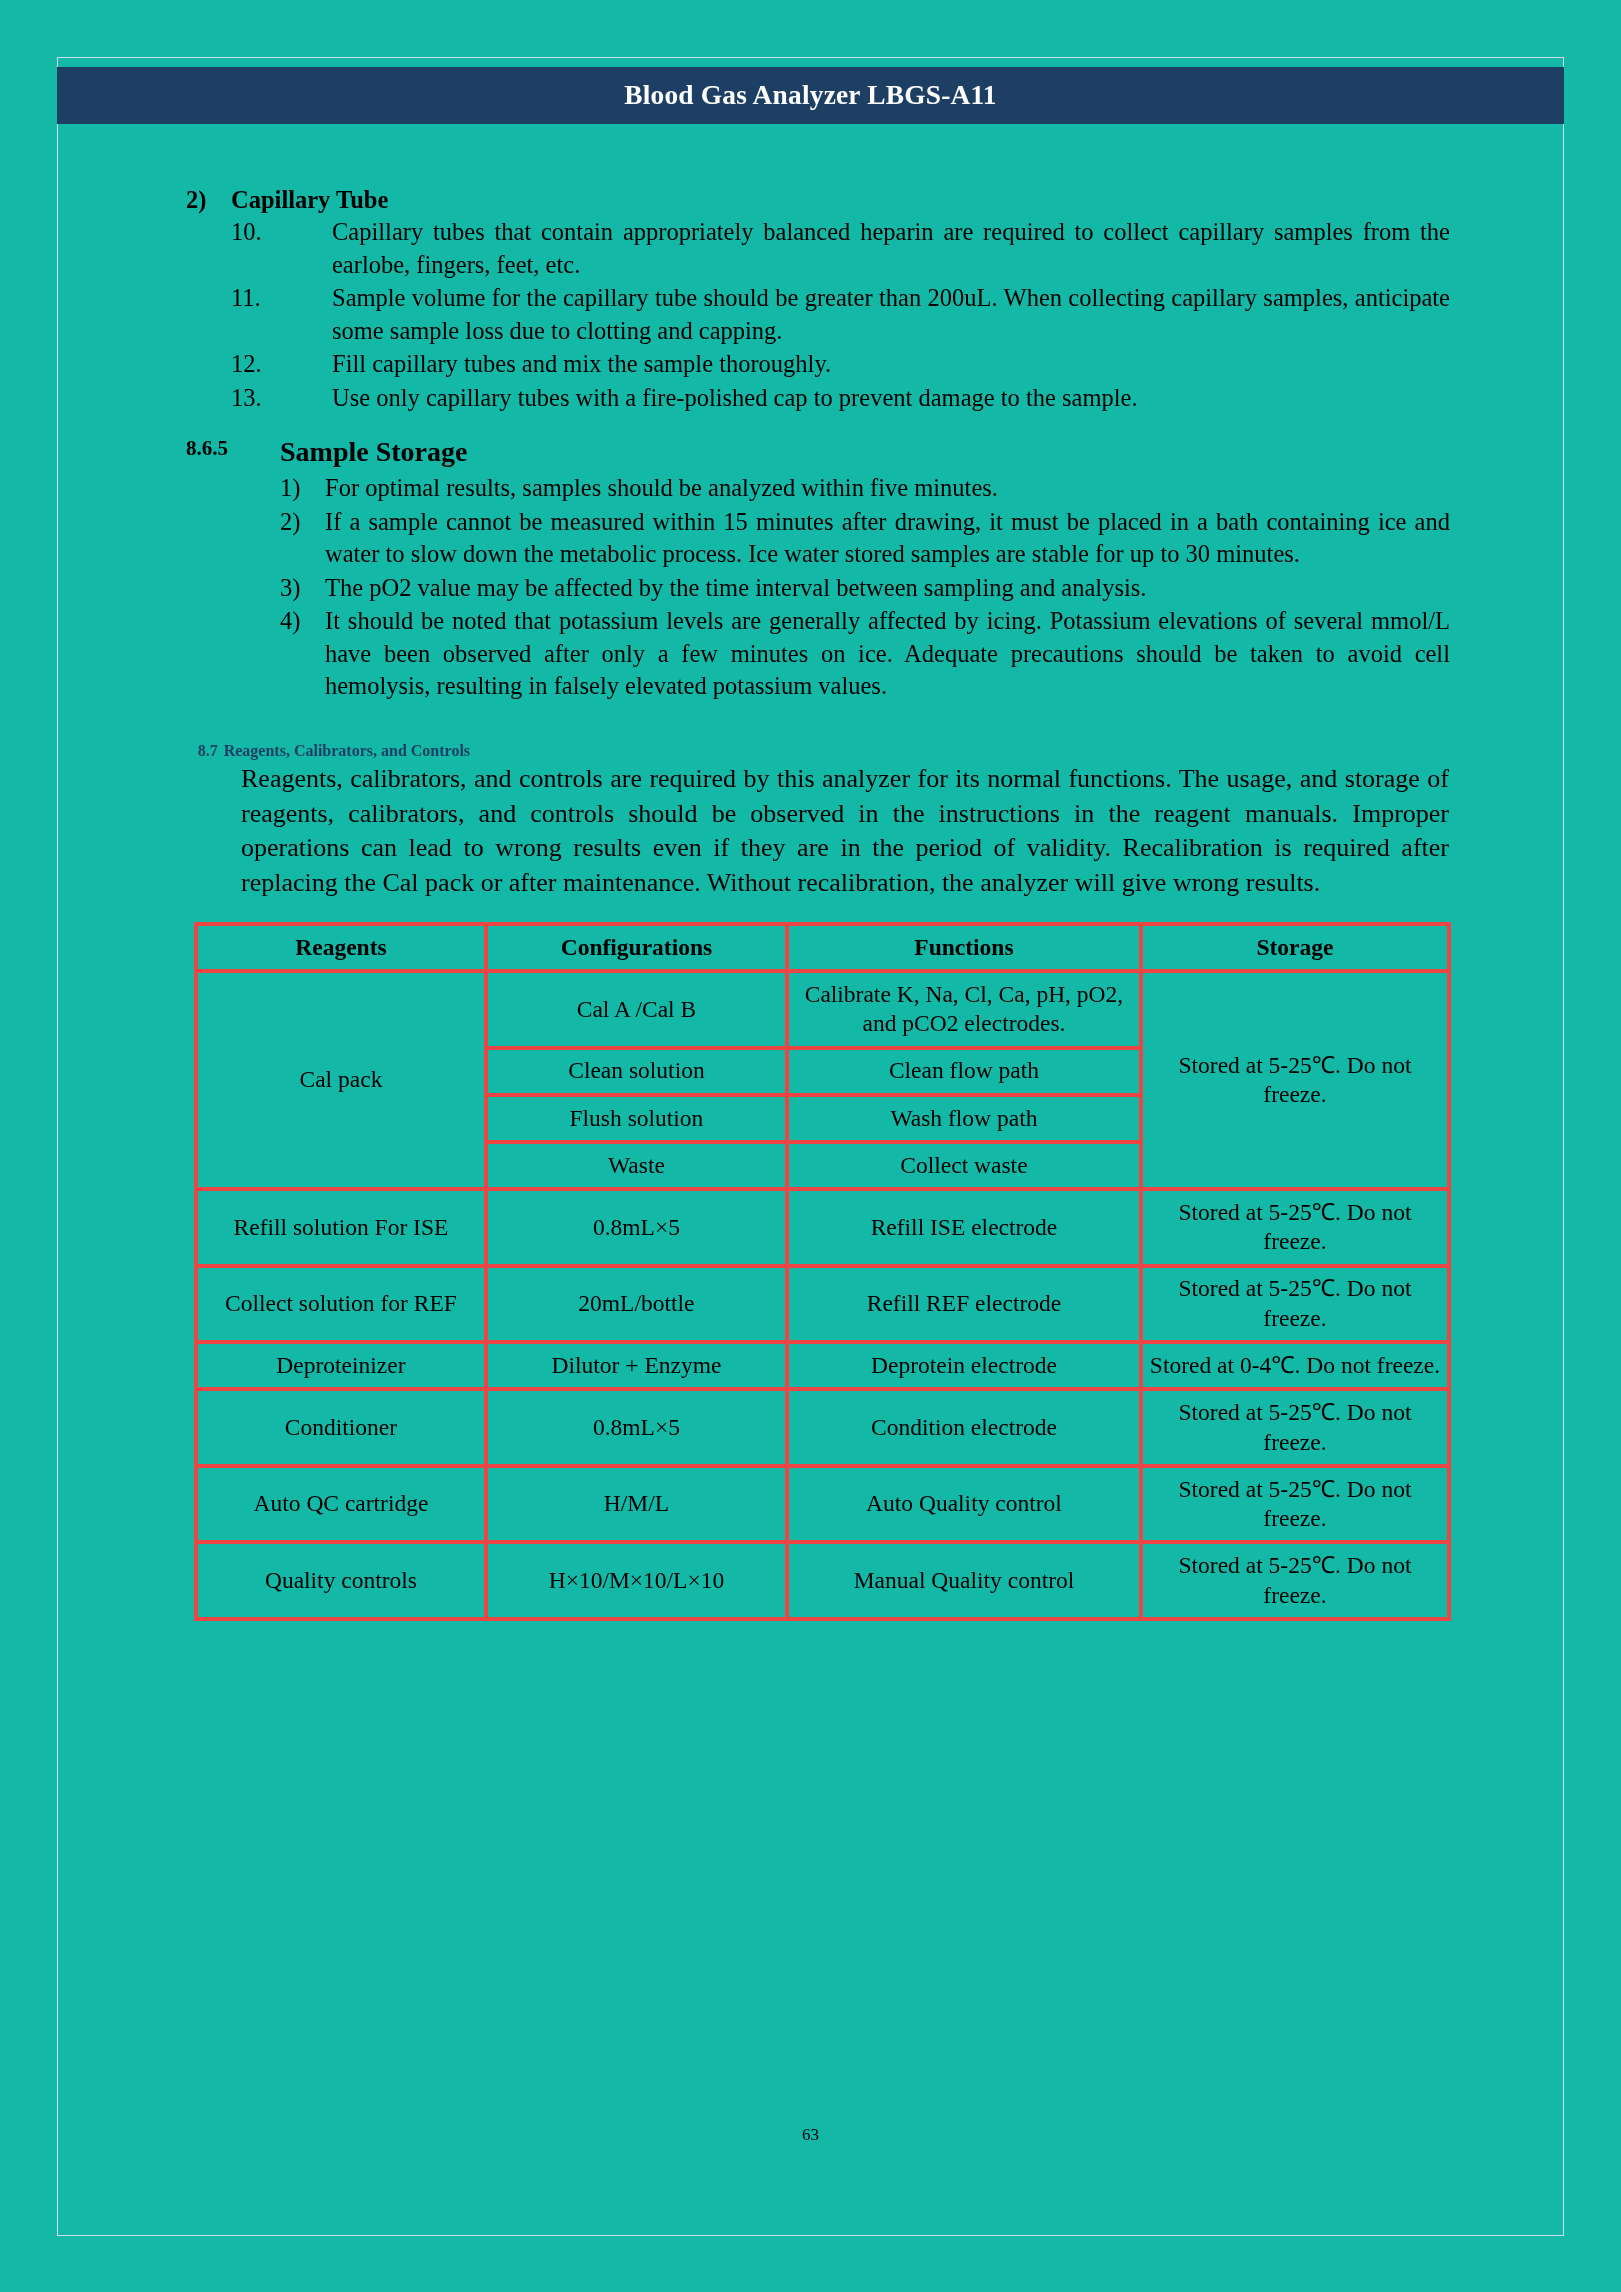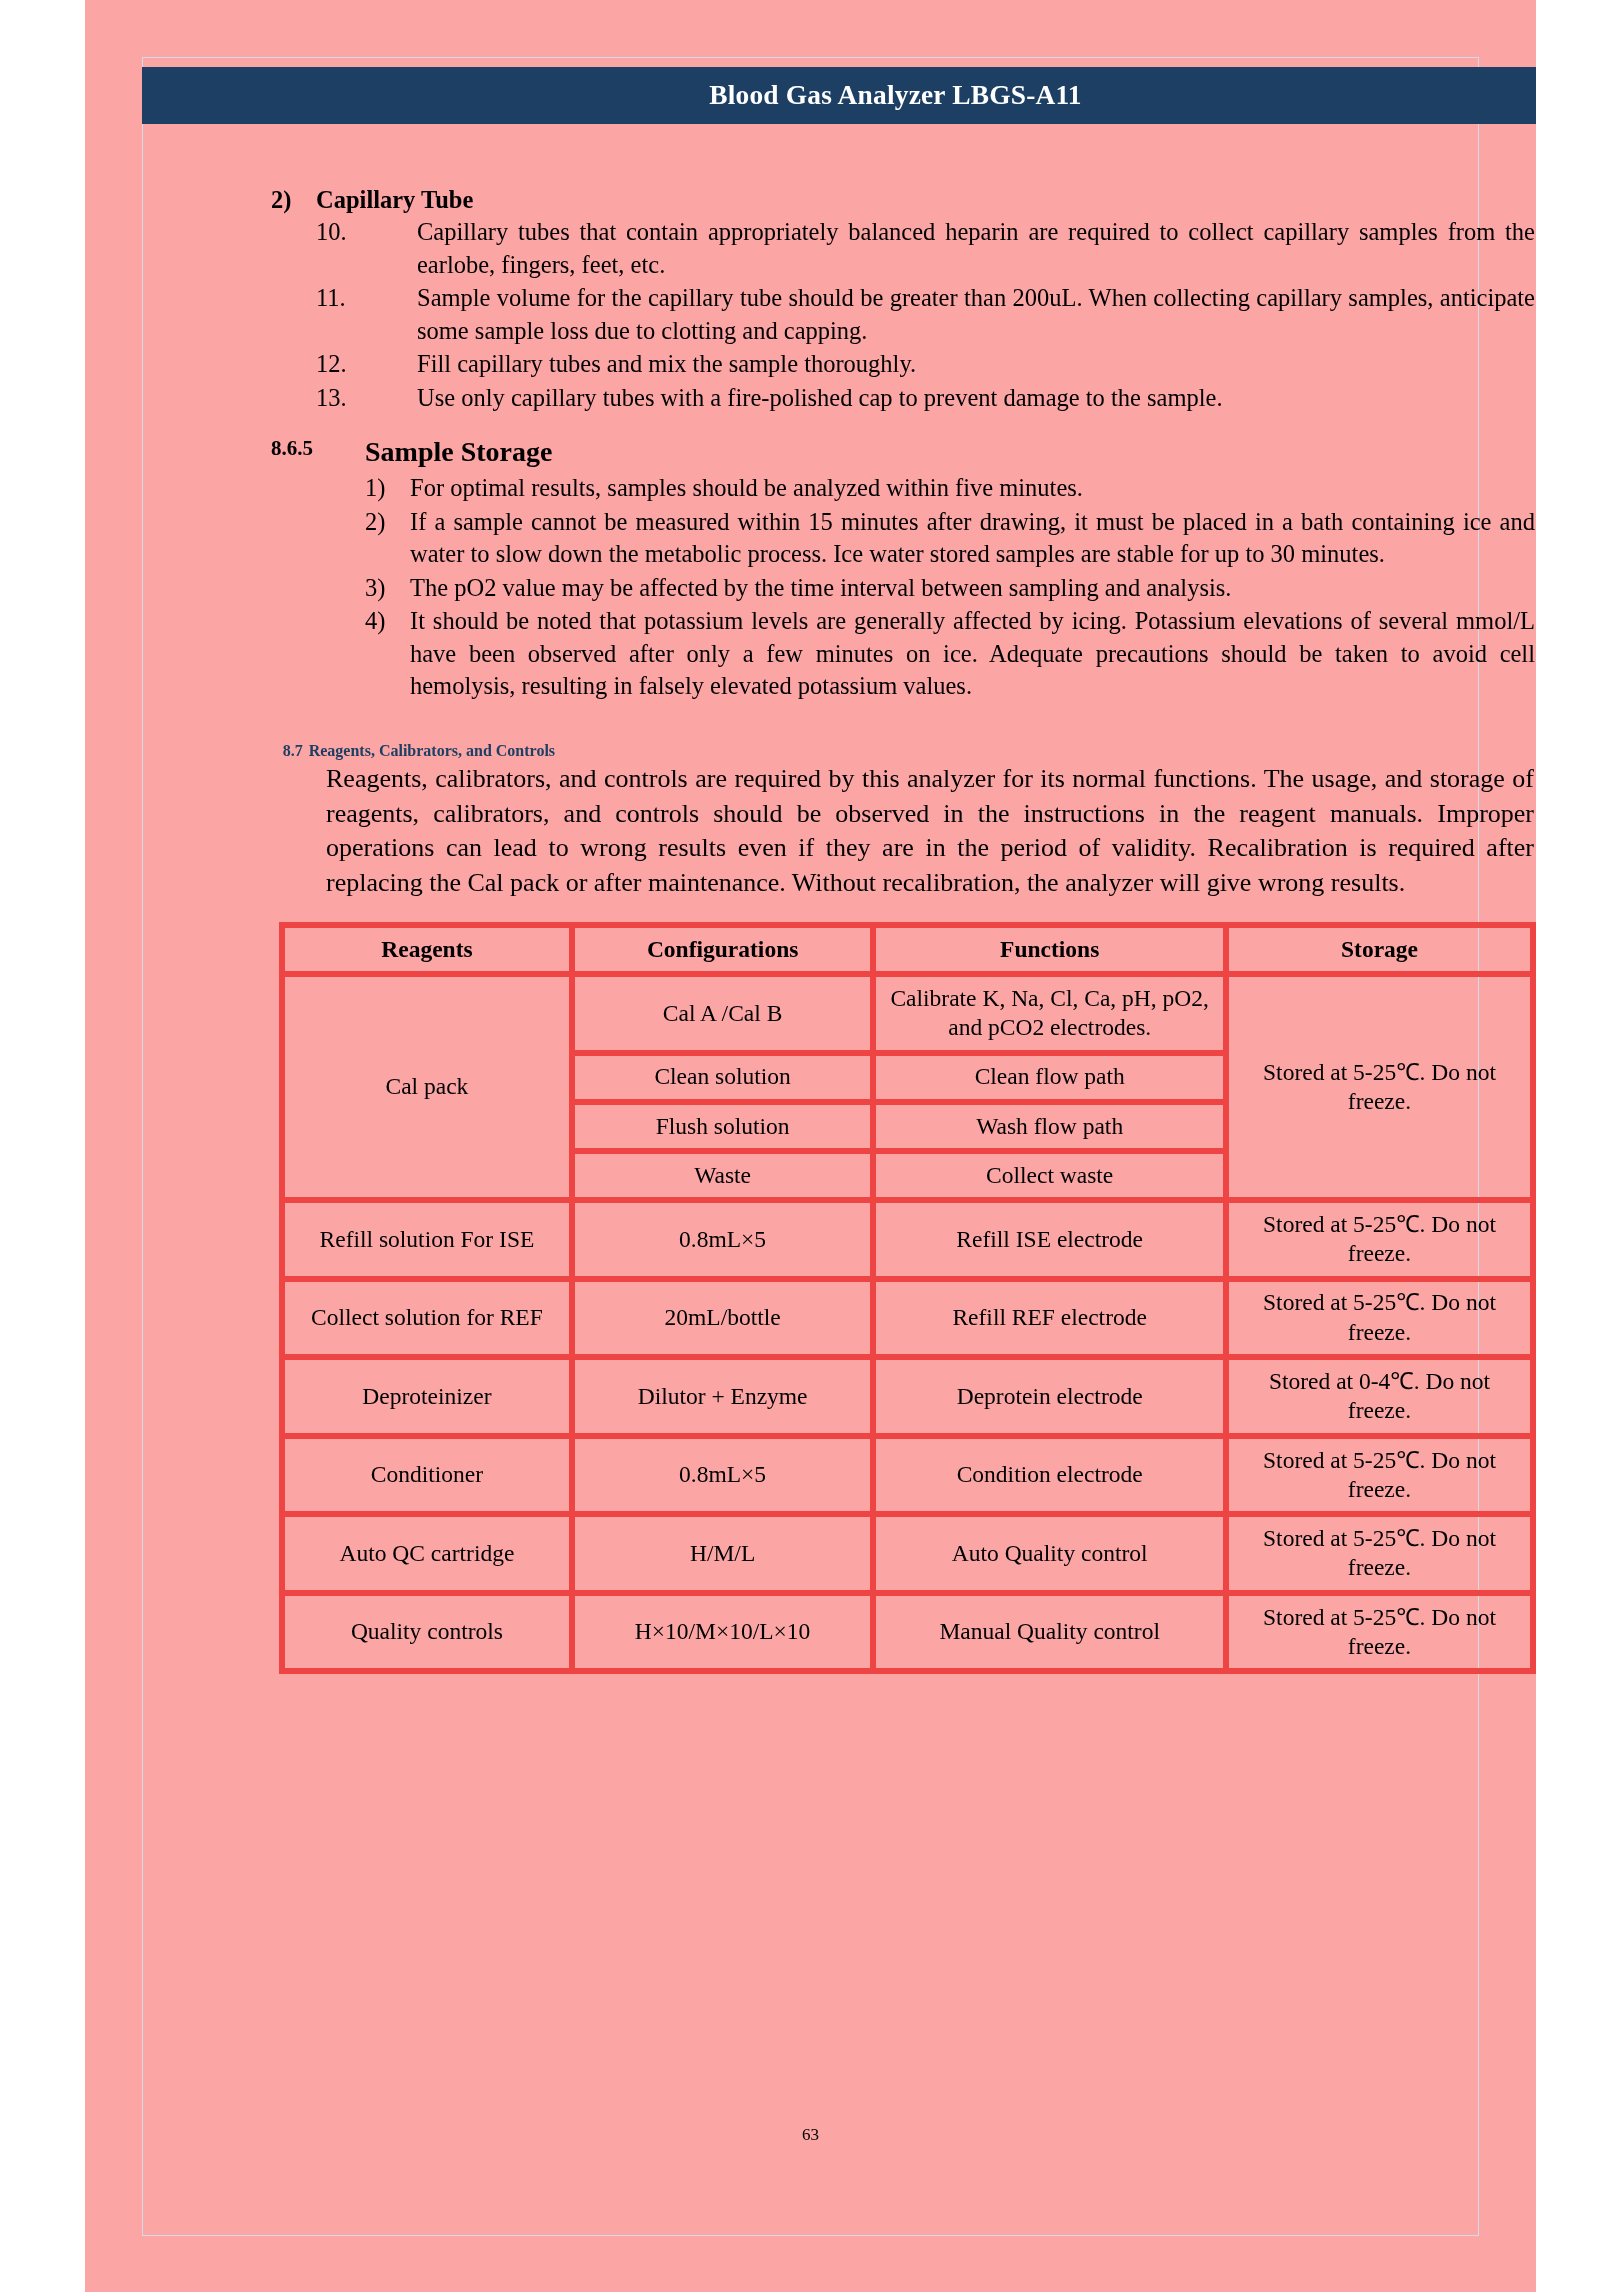--- a/index.html
+++ b/index.html
@@ -6,24 +6,24 @@
     margin: 0;
     padding: 0;
     background: #ffffff;
   }
   body {
     font-family: "Liberation Serif", serif;
     color: #000000;
   }
   .page {
     position: relative;
-    width: 1451px;
+    width: 1621px;
     height: 2293px;
     margin: 0 auto;
-    background: #fca5a5;
+    background: #14b8a6;
     box-sizing: border-box;
     overflow: hidden;
   }
   .page-border {
     position: absolute;
     left: 57px;
     top: 57px;
     right: 57px;
     bottom: 57px;
     border: 1px solid #cfdcea;
@@ -142,21 +142,21 @@
   }
 
   table.reagent-table {
     margin-top: 21.6px;
     margin-left: 7.8px;
     border-collapse: collapse;
     width: 1257px;
     font-size: 23.5px;
   }
   table.reagent-table td, table.reagent-table th {
-    border: 6px solid #ef4444;
+    border: 4px solid #ef4444;
     padding: 6.9px 5.9px;
     text-align: center;
     vertical-align: middle;
     line-height: 1.25;
   }
   table.reagent-table th {
     font-weight: bold;
   }
   .col-1 { width: 276px; }
   .col-2 { width: 286px; }

